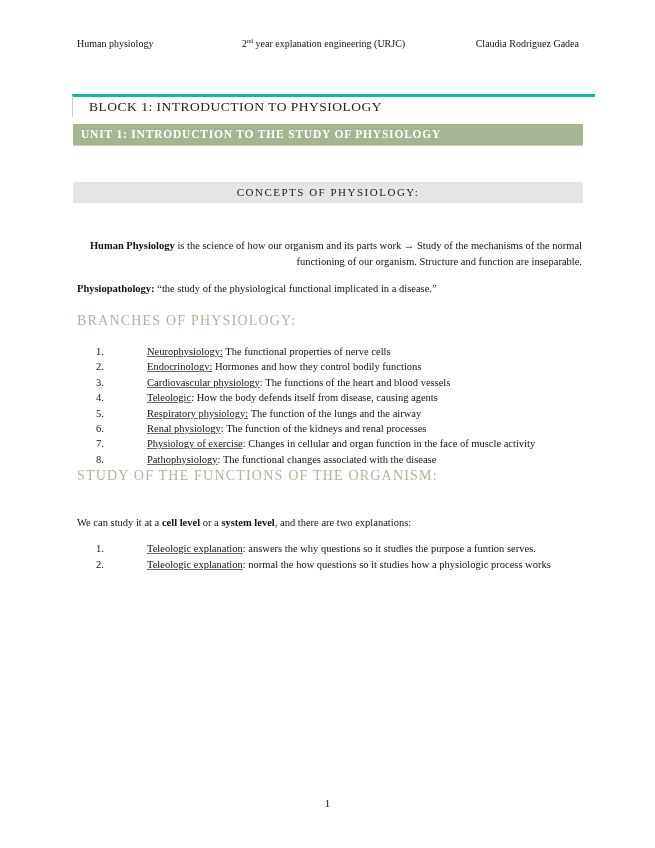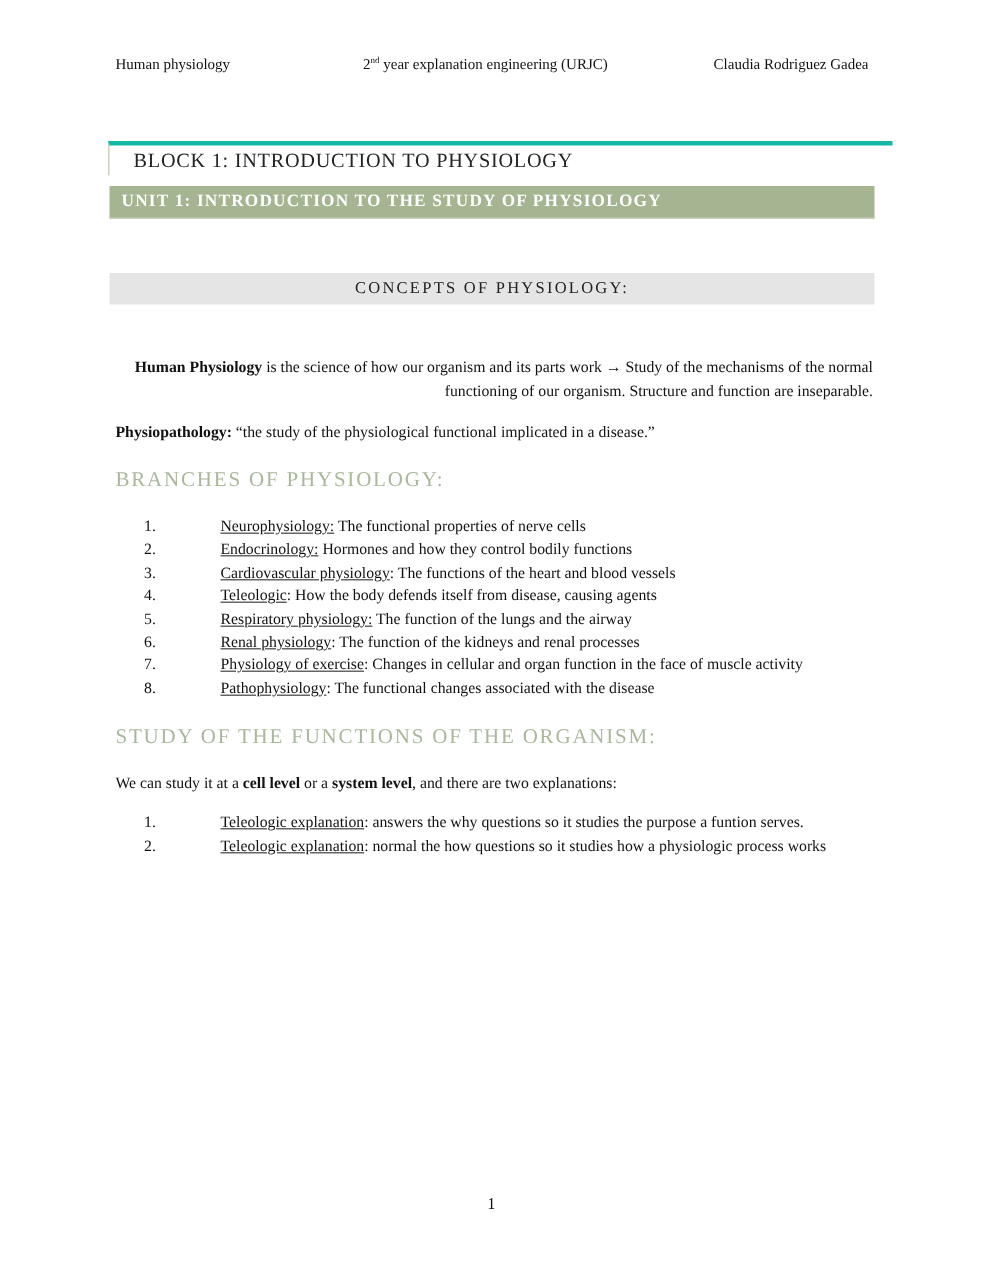--- a/index.html
+++ b/index.html
@@ -19,21 +19,21 @@
                   color: #fff; font-weight: bold; font-size: 11.5px; letter-spacing: 0.8px; padding-left: 8px; padding-right: 6px;
                   line-height: 21px; border-bottom: 1px solid #c9d2bd; }
     .concepts { position: absolute; top: 182px; left: 73px; width: 510px; height: 21px; background: #e5e5e5;
                 text-align: center; font-size: 11px; letter-spacing: 1.5px; line-height: 21px; color: #222; }
 
     .para { position: absolute; left: 77px; width: 505px; font-size: 10.5px; line-height: 16px; }
     .p1 { top: 238px; text-align: right; }
     .p2 { top: 281px; }
     .section-head { position: absolute; left: 77px; font-size: 14px; letter-spacing: 1.2px; color: #a9b79b; }
     .sh1 { top: 313px; }
-    .sh2 { top: 484px; }
+    .sh2 { top: 468px; }
 
     ol { margin: 0; padding: 0; list-style: none; position: absolute; left: 96px; width: 486px; font-size: 10.5px; }
     ol li { position: relative; padding-left: 19px; line-height: 15.4px; }
     ol li .num { position: absolute; left: 0; top: 0; }
     ol li u { text-decoration: underline; text-decoration-color: #666; margin-left: 32px; }
     .list1 { top: 344px; }
     .list2 { top: 541px; }
     .list2 li { line-height: 15.5px; }
 
     .page-num { position: absolute; top: 797px; left: 0; width: 655px; text-align: center; font-size: 11px; }

